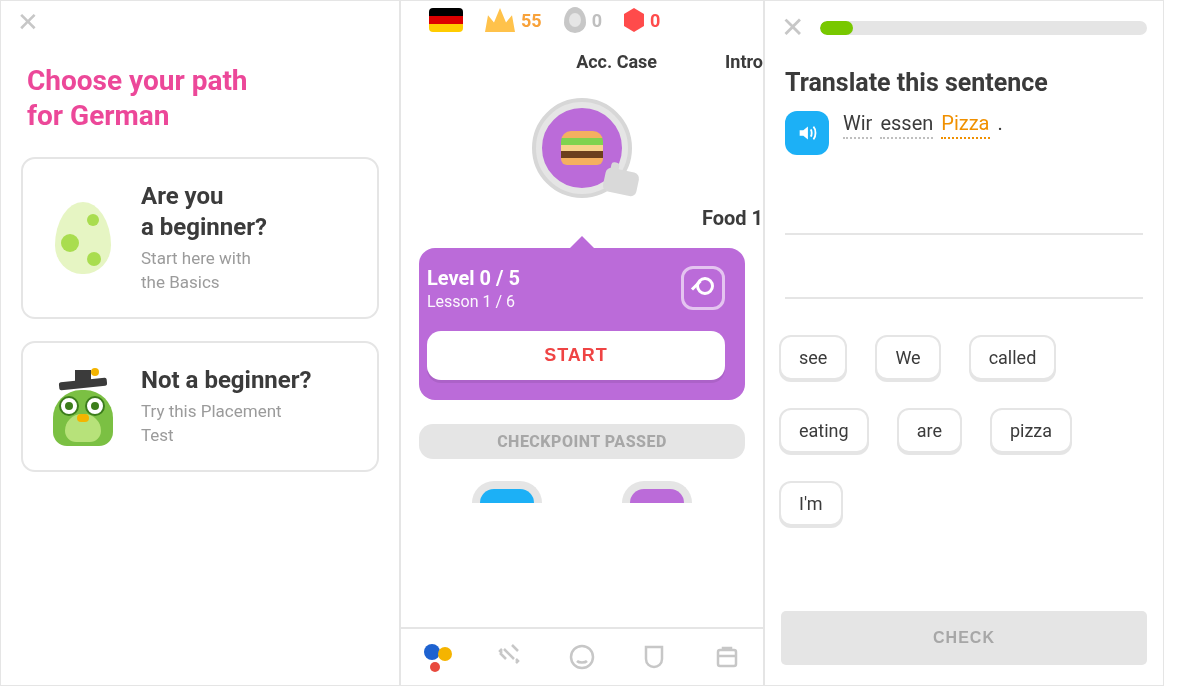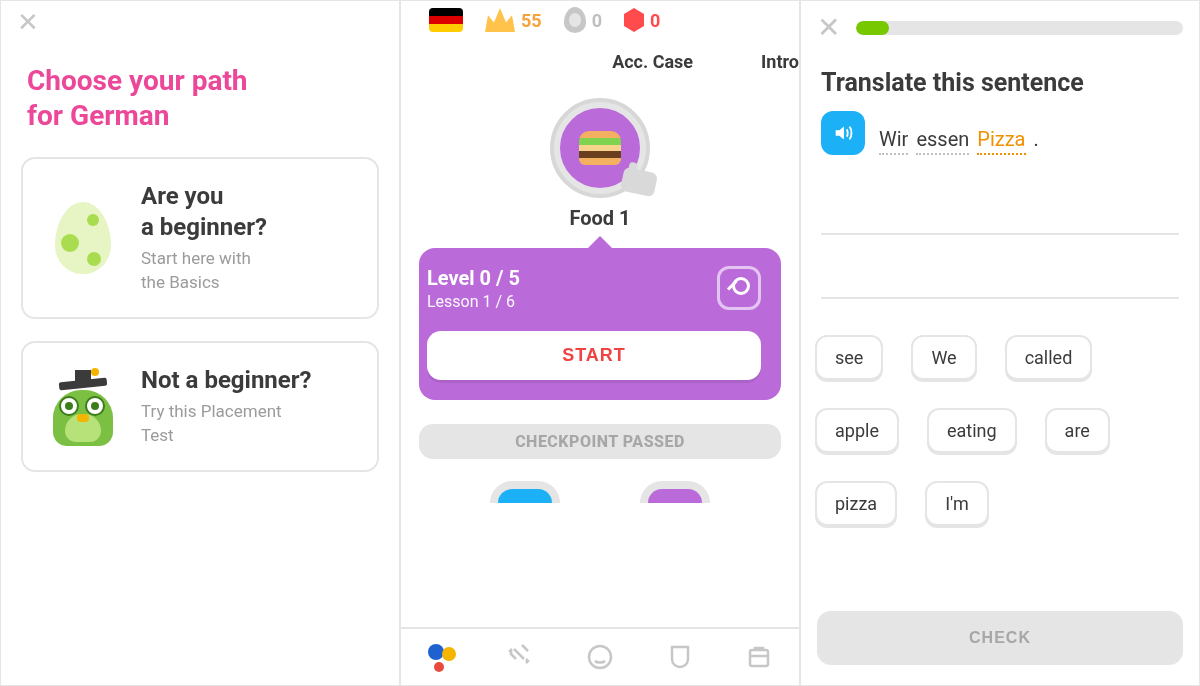--- a/index.html
+++ b/index.html
@@ -11,21 +11,21 @@
     display: flex;
   }
   .panel {
     height: 686px;
     border: 1px solid #e5e5e5;
     background: #fff;
     position: relative;
     overflow: hidden;
   }
   .panel-1 { width: 400px; }
-  .panel-2 { width: 400px; }
+  .panel-2 { width: 364px; }
   .panel-3 { width: 400px; }
 
   
   .p1-close {
     position: absolute;
     top: 6px; left: 16px;
     color: #c7c7c7;
     font-size: 26px;
     font-weight: 300;
     cursor: pointer;
@@ -166,21 +166,21 @@
     position:absolute;inset:-10px;border:4px solid #d7d7d7;border-radius:50%;
   }
   .burger { width:42px;height:34px;border-radius:10px 10px 6px 6px;overflow:hidden;display:flex;flex-direction:column; }
   .burger div{flex:1;}
   .hand {
     position:absolute; right:-16px; bottom:-6px;
     width:34px;height:24px;background:#d9d9d9;border-radius:6px;
     transform: rotate(12deg);
   }
   .hand::before{content:"";position:absolute;top:-6px;left:4px;width:8px;height:10px;background:#d9d9d9;border-radius:3px;}
-  .skill-name { text-align:center; font-weight:700; color:#3b3b3b; font-size:20px; margin-top:8px; }
+  .skill-name { text-align:right; font-weight:700; color:#3b3b3b; font-size:20px; margin-top:8px; }
 
   .tooltip {
     margin: 18px 18px 0 18px;
     background:#bb6bd9;
     border-radius:16px;
     padding:18px 20px 20px 8px;
     color:#fff;
     position:relative;
   }
   .tooltip::before{
@@ -234,38 +234,38 @@
   .p3-top { display:flex; align-items:center; gap:16px; padding:10px 16px 6px 16px; }
   .p3-close { font-size:28px; color:#c7c7c7; font-weight:300; cursor:pointer; }
   .progress-track {
     flex:1; height:14px; background:#e5e5e5; border-radius:7px; position:relative; overflow:hidden;
   }
   .progress-fill {
     position:absolute; left:0; top:0; bottom:0; width:10%;
     border-radius:7px; background:#78c800;
   }
   .p3-title { margin:18px 20px 14px 20px; font-size:25px; font-weight:700; color:#3b3b3b; }
-  .sentence-row { display:flex; align-items:flex-end; gap:14px; margin:0 20px; }
+  .sentence-row { display:flex; align-items:flex-start; gap:14px; margin:0 20px; }
   .speaker{
     width:44px;height:44px;background:#1cb0f6;border-radius:12px;display:flex;align-items:center;justify-content:center;cursor:pointer;
   }
   .speaker svg{width:22px;height:22px;}
   .sentence{font-size:20px;color:#3b3b3b;display:flex;gap:8px;align-items:baseline;}
   .underlined{border-bottom:2px dotted #bfbfbf;padding-bottom:2px;}
   .highlight{color:#f09000;border-bottom:2px dotted #f09000;padding-bottom:2px;}
   .slot-area{margin:40px 20px 0 20px;}
   .slot-line{border-bottom:2px solid #e5e5e5;height:40px;margin-bottom:24px;}
   .bank{margin:36px 14px 0 14px;display:flex;flex-wrap:wrap;gap:28px;}
   .chip{
     border:2px solid #e5e5e5;border-radius:12px;padding:10px 18px;font-size:18px;color:#3b3b3b;
     box-shadow:0 2px 0 #e5e5e5;cursor:pointer;background:#fff;
   }
   .check-btn{
     position:absolute;bottom:20px;left:16px;right:16px;
-    background:#e5e5e5;color:#a7a7a7;border:none;border-radius:14px;padding:18px 0;
+    background:#e5e5e5;color:#a7a7a7;border:none;border-radius:5px;padding:18px 0;
     font-weight:800;font-size:16px;letter-spacing:1px;
   }
 </style>
 </head>
 <body>
 
 <div class="panel panel-1">
   <div class="p1-close">✕</div>
   <h1 class="p1-title">
     <span>Choose your path</span><br>
@@ -437,21 +437,20 @@
 
   <div class="slot-area">
     <div class="slot-line"></div>
     <div class="slot-line"></div>
   </div>
 
   <div class="bank">
     <div class="chip">see</div>
     <div class="chip">We</div>
     <div class="chip">called</div>
-    <div class="chip">apple</div>
     <div class="chip">eating</div>
     <div class="chip">are</div>
     <div class="chip">pizza</div>
     <div class="chip">I'm</div>
   </div>
 
   <button class="check-btn">CHECK</button>
 </div>
 
 </body></html>

